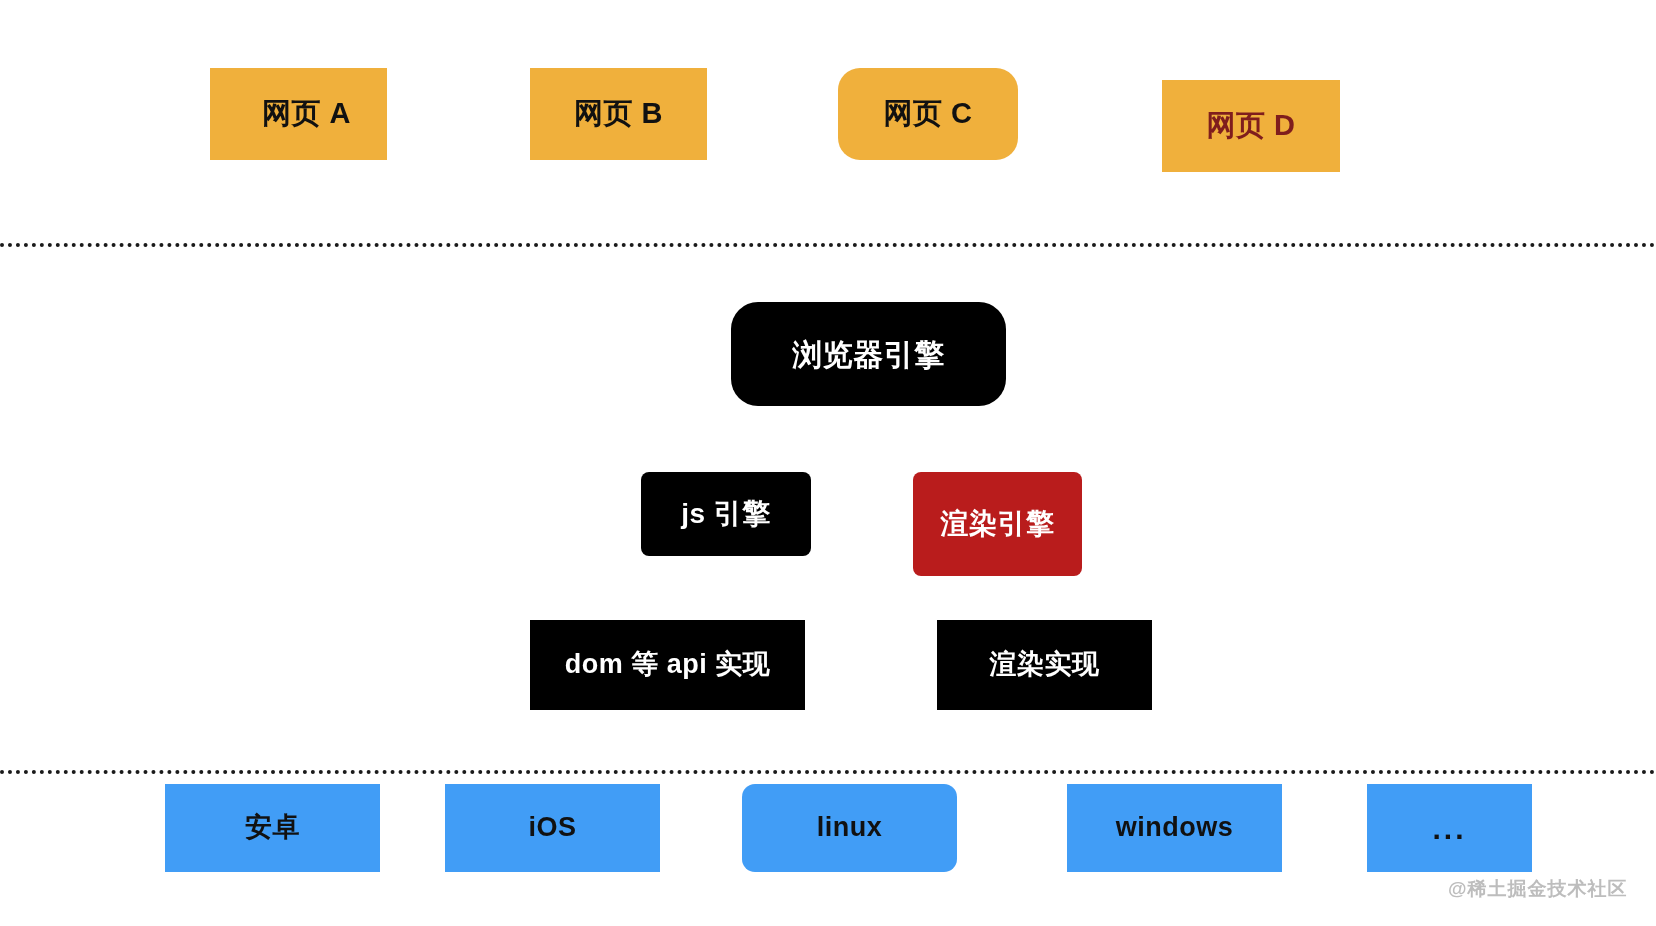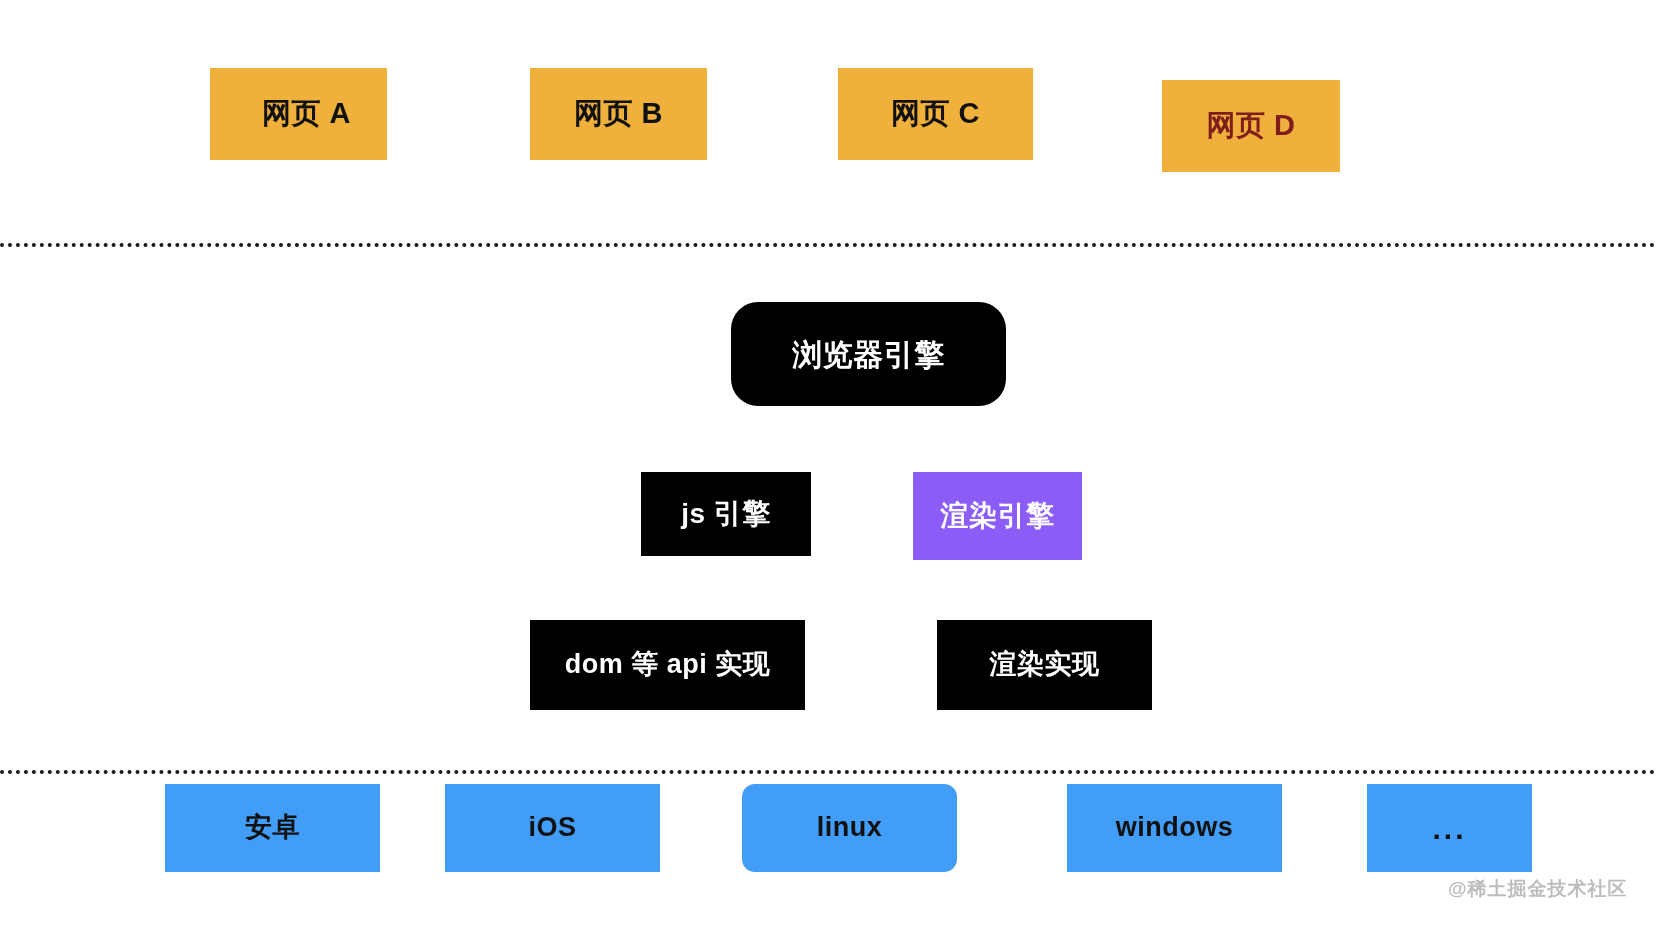--- a/index.html
+++ b/index.html
@@ -35,21 +35,21 @@
     font-weight: 700;
     letter-spacing: 0.5px;
   }
   .box-engine {
     background: #000000;
     color: #ffffff;
     font-weight: 700;
     letter-spacing: 0.5px;
   }
   .box-engine.lvl1 { font-size: 30px; border-radius: 27px; }
-  .box-engine.lvl2 { font-size: 28px; }
+  .box-engine.lvl2 { font-size: 28px; border-radius: 8px; }
   .box-engine.lvl3 { font-size: 27px; }
   .box-os {
     background: #419df6;
     color: #111111;
     font-size: 27px;
     font-weight: 700;
     letter-spacing: 0.5px;
   }
   .box-os.ellipsis-box {
     font-size: 30px;
@@ -73,33 +73,33 @@
   }
 </style>
 </head>
 <body>
 
 <div id="canvas">
 
   <div id="pages-layer">
       <div class="box box-page" style="left: 210px; top: 68px; width: 177px; height: 92px; background: rgb(240, 176, 60); color: rgb(17, 17, 17); padding-left: 16px;">网页 A</div>
       <div class="box box-page" style="left: 530px; top: 68px; width: 177px; height: 92px; background: rgb(240, 176, 60); color: rgb(17, 17, 17);">网页 B</div>
-      <div class="box box-page" style="left: 838px; top: 68px; width: 195px; height: 92px; background: rgb(240, 176, 60); color: rgb(17, 17, 17);">网页 C</div>
+      <div class="box box-page" style="left: 838px; top: 68px; width: 180px; height: 92px; background: rgb(240, 176, 60); color: rgb(17, 17, 17); border-radius: 22px;">网页 C</div>
       <div class="box box-page" style="left: 1162px; top: 80px; width: 178px; height: 92px; background: rgb(240, 176, 60); color: #7f1d1d;">网页 D</div>
     </div>
 
   <div id="dividers-layer">
       <div class="divider" style="top: 243px;"></div>
       <div class="divider" style="top: 770px;"></div>
     </div>
 
   <div id="engine-layer">
       <div class="box box-engine lvl1" style="left: 731px; top: 302px; width: 275px; height: 104px; background: rgb(0, 0, 0); color: rgb(255, 255, 255);">浏览器引擎</div>
       <div class="box box-engine lvl2" style="left: 641px; top: 472px; width: 170px; height: 84px; background: rgb(0, 0, 0); color: rgb(255, 255, 255);">js 引擎</div>
-      <div class="box box-engine lvl2" style="left: 913px; top: 472px; width: 169px; height: 88px; background: #8b5cf6; color: rgb(255, 255, 255);">渲染引擎</div>
+      <div class="box box-engine lvl2" style="left: 913px; top: 472px; width: 169px; height: 104px; background: #b91c1c; color: rgb(255, 255, 255);">渲染引擎</div>
       <div class="box box-engine lvl3" style="left: 530px; top: 620px; width: 275px; height: 90px; background: rgb(0, 0, 0); color: rgb(255, 255, 255);">dom 等 api 实现</div>
       <div class="box box-engine lvl3" style="left: 937px; top: 620px; width: 215px; height: 90px; background: rgb(0, 0, 0); color: #ffffff;">渲染实现</div>
     </div>
 
   <div id="os-layer">
       <div class="box box-os" style="left: 165px; top: 784px; width: 215px; height: 88px; background: rgb(65, 157, 246); color: rgb(17, 17, 17);">安卓</div>
       <div class="box box-os" style="left: 445px; top: 784px; width: 215px; height: 88px; background: rgb(65, 157, 246); color: rgb(17, 17, 17);">iOS</div>
       <div class="box box-os" style="left: 742px; top: 784px; width: 215px; height: 88px; background: rgb(65, 157, 246); color: rgb(17, 17, 17); border-radius: 13px;">linux</div>
       <div class="box box-os" style="left: 1067px; top: 784px; width: 215px; height: 88px; background: rgb(65, 157, 246); color: rgb(17, 17, 17);">windows</div>
       <div class="box box-os ellipsis-box" style="left: 1367px; top: 784px; width: 165px; height: 88px; background: rgb(65, 157, 246); color: rgb(17, 17, 17);">...</div>

